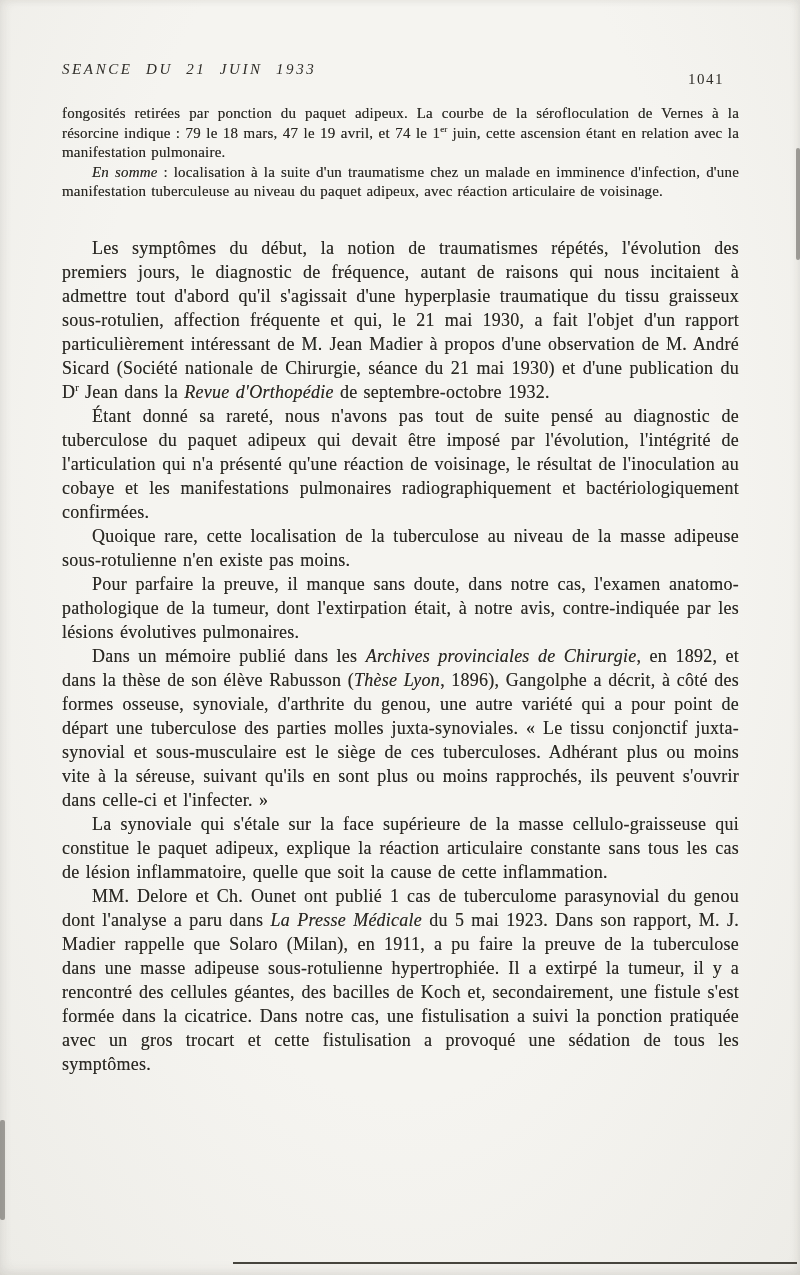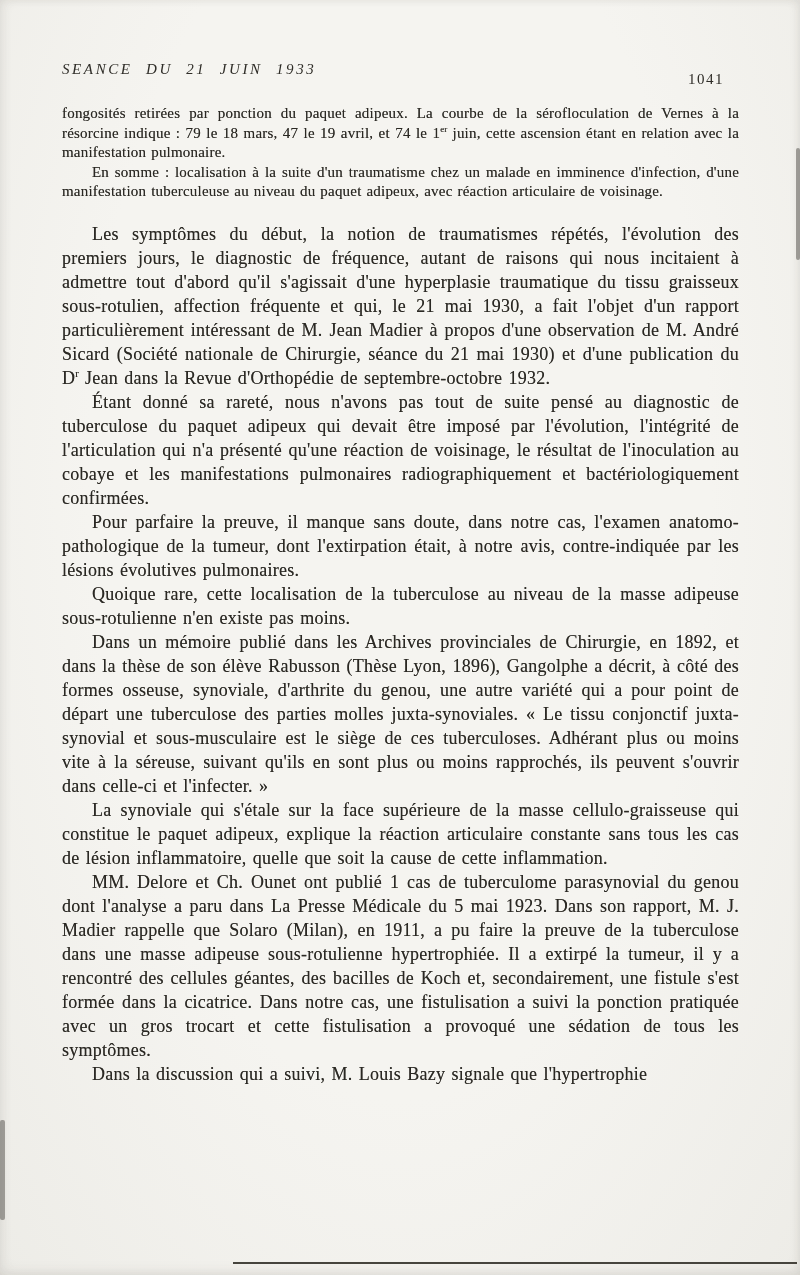--- a/index.html
+++ b/index.html
@@ -51,30 +51,30 @@
   }
 
   .small-section {
     font-size: 15px;
     line-height: 19.6px;
     letter-spacing: 0.2px;
     word-spacing: 1px;
   }
 
   .body-section {
-    margin-top: 20px;
+    margin-top: 34px;
     font-size: 18px;
     line-height: 24px;
     letter-spacing: 0.25px;
     word-spacing: 1.5px;
   }
 
   .para { margin: 0; }
   .para.indent { text-indent: 30px; }
-  .italic { }
+  .italic { font-style: italic; }
   sup { font-size: 0.6em; line-height: 0; vertical-align: super; letter-spacing: 0; }
 
   .footnote-rule {
     position: absolute;
     left: 233px;
     bottom: 11px;
     width: 564px;
     height: 2px;
     background: #46443d;
   }
@@ -94,26 +94,25 @@
   </div>
 
   <div class="content">
     <div class="small-section">
         <p class="para"><span>fongosités retirées par ponction du paquet adipeux. La courbe de la sérofloculation de Vernes à la résorcine indique : 79 le 18 mars, 47 le 19 avril, et 74 le 1</span><sup>er</sup><span> juin, cette ascension étant en relation avec la manifestation pulmonaire.</span></p>
         <p class="para indent"><span class="italic">En somme</span><span> : localisation à la suite d'un traumatisme chez un malade en imminence d'infection, d'une manifestation tuberculeuse au niveau du paquet adipeux, avec réaction articulaire de voisinage.</span></p>
       </div>
     <div class="body-section">
         <p class="para indent"><span>Les symptômes du début, la notion de traumatismes répétés, l'évolution des premiers jours, le diagnostic de fréquence, autant de raisons qui nous incitaient à admettre tout d'abord qu'il s'agissait d'une hyperplasie traumatique du tissu graisseux sous-rotulien, affection fréquente et qui, le 21 mai 1930, a fait l'objet d'un rapport particulièrement intéressant de M. Jean Madier à propos d'une observation de M. André Sicard (Société nationale de Chirurgie, séance du 21 mai 1930) et d'une publication du D</span><sup>r</sup><span> Jean dans la </span><span class="italic">Revue d'Orthopédie</span><span> de septembre-octobre 1932.</span></p>
         <p class="para indent"><span>Étant donné sa rareté, nous n'avons pas tout de suite pensé au diagnostic de tuberculose du paquet adipeux qui devait être imposé par l'évolution, l'intégrité de l'articulation qui n'a présenté qu'une réaction de voisinage, le résultat de l'inoculation au cobaye et les manifestations pulmonaires radiographiquement et bactériologiquement confirmées.</span></p>
+        <p class="para indent"><span>Quoique rare, cette localisation de la tuberculose au niveau de la masse adipeuse sous-rotulienne n'en existe pas moins.</span></p>
         <p class="para indent"><span>Pour parfaire la preuve, il manque sans doute, dans notre cas, l'examen anatomo-pathologique de la tumeur, dont l'extirpation était, à notre avis, contre-indiquée par les lésions évolutives pulmonaires.</span></p>
-        <p class="para indent"><span>Quoique rare, cette localisation de la tuberculose au niveau de la masse adipeuse sous-rotulienne n'en existe pas moins.</span></p>
         <p class="para indent"><span>Dans un mémoire publié dans les </span><span class="italic">Archives provinciales de Chirurgie</span><span>, en 1892, et dans la thèse de son élève Rabusson (</span><span class="italic">Thèse Lyon</span><span>, 1896), Gangolphe a décrit, à côté des formes osseuse, synoviale, d'arthrite du genou, une autre variété qui a pour point de départ une tuberculose des parties molles juxta-synoviales. « Le tissu conjonctif juxta-synovial et sous-musculaire est le siège de ces tuberculoses. Adhérant plus ou moins vite à la séreuse, suivant qu'ils en sont plus ou moins rapprochés, ils peuvent s'ouvrir dans celle-ci et l'infecter. »</span></p>
         <p class="para indent"><span>La synoviale qui s'étale sur la face supérieure de la masse cellulo-graisseuse qui constitue le paquet adipeux, explique la réaction articulaire constante sans tous les cas de lésion inflammatoire, quelle que soit la cause de cette inflammation.</span></p>
         <p class="para indent"><span>MM. Delore et Ch. Ounet ont publié 1 cas de tuberculome parasynovial du genou dont l'analyse a paru dans </span><span class="italic">La Presse Médicale</span><span> du 5 mai 1923. Dans son rapport, M. J. Madier rappelle que Solaro (Milan), en 1911, a pu faire la preuve de la tuberculose dans une masse adipeuse sous-rotulienne hypertrophiée. Il a extirpé la tumeur, il y a rencontré des cellules géantes, des bacilles de Koch et, secondairement, une fistule s'est formée dans la cicatrice. Dans notre cas, une fistulisation a suivi la ponction pratiquée avec un gros trocart et cette fistulisation a provoqué une sédation de tous les symptômes.</span></p>
-        <p class="para indent"><span>Dans la discussion qui a suivi, M. Louis Bazy signale que l'hypertrophie</span></p>
       </div>
   </div>
 
   <div class="footnote-rule"></div>
 
   <div class="artifact right-edge"></div>
   <div class="artifact left-edge"></div>
 
 </div>
 

